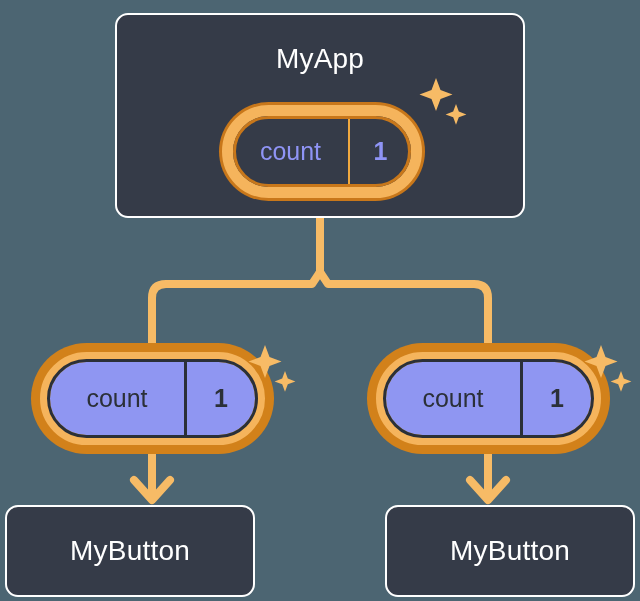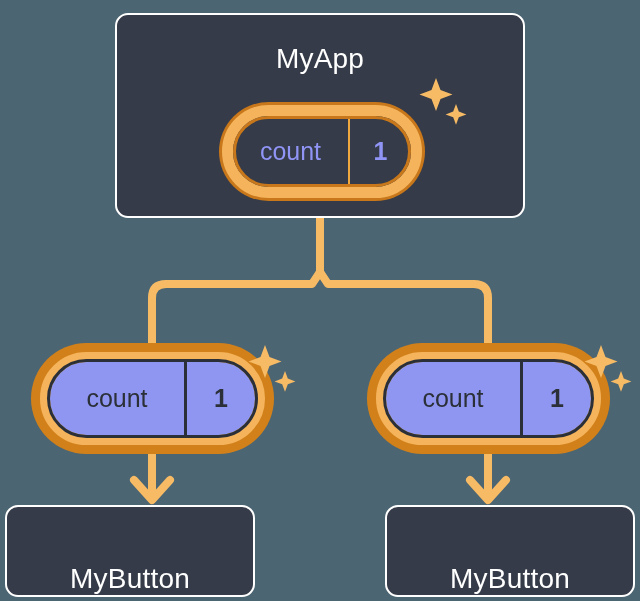--- a/index.html
+++ b/index.html
@@ -43,21 +43,21 @@
     left: 115px;
     top: 13px;
     width: 410px;
     height: 205px;
   }
 
   .btn-card {
     width: 250px;
     height: 92px;
     display: flex;
-    align-items: flex-end;
+    align-items: center;
     justify-content: center;
   }
   #btn-card-left  { left: 5px;   top: 505px; }
   #btn-card-right { left: 385px; top: 505px; }
 
   .card-title {
     color: #ffffff;
     font-size: 28px;
     font-weight: 500;
     letter-spacing: 0.2px;

